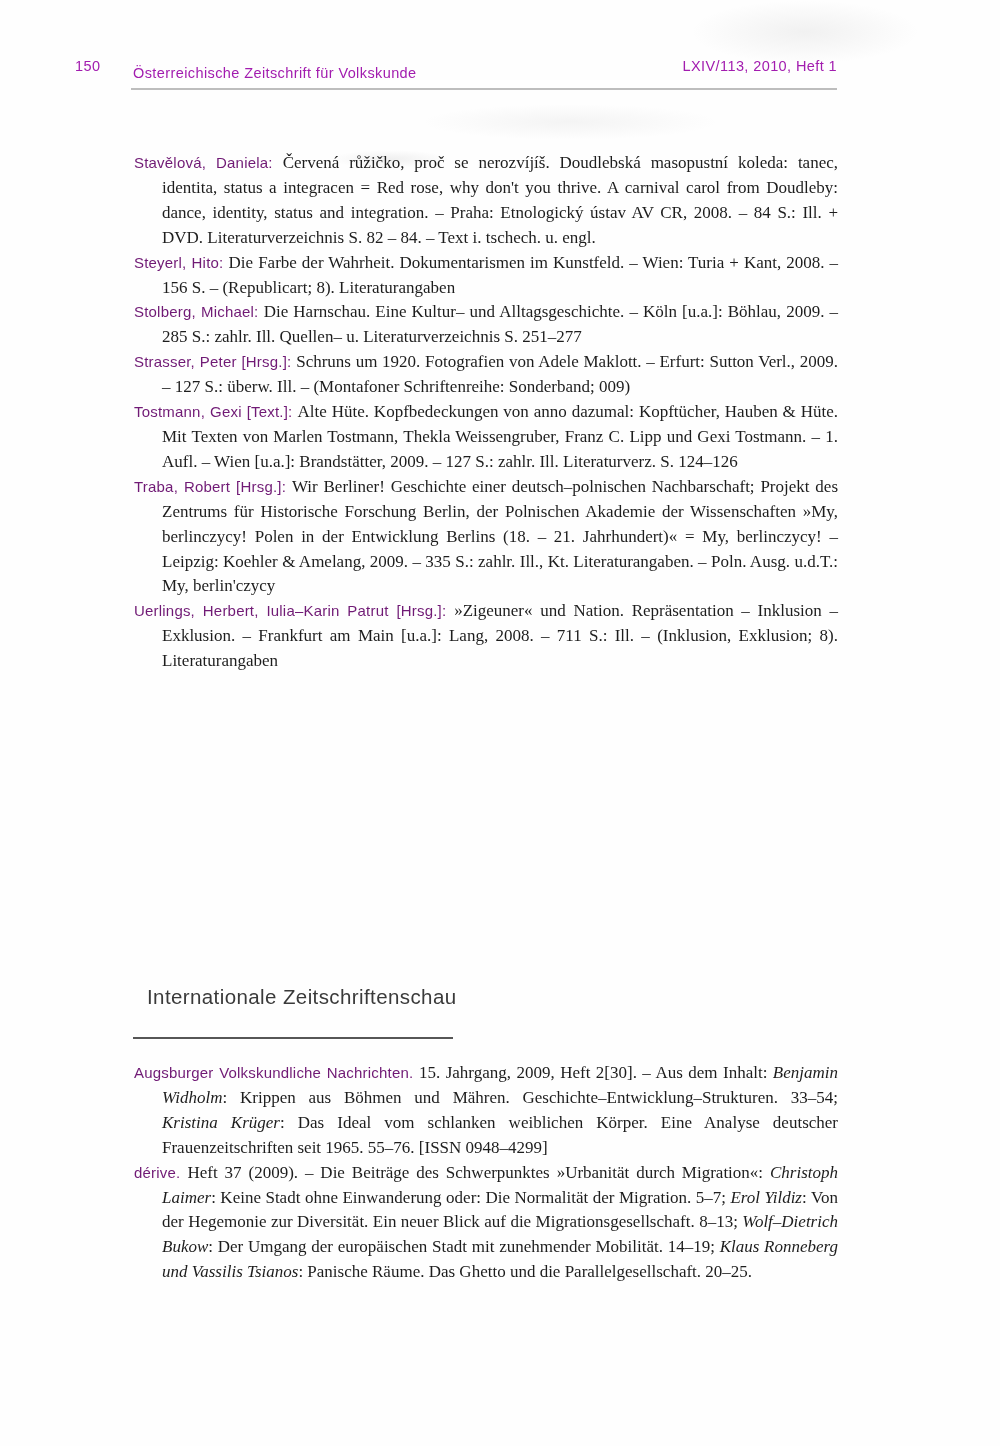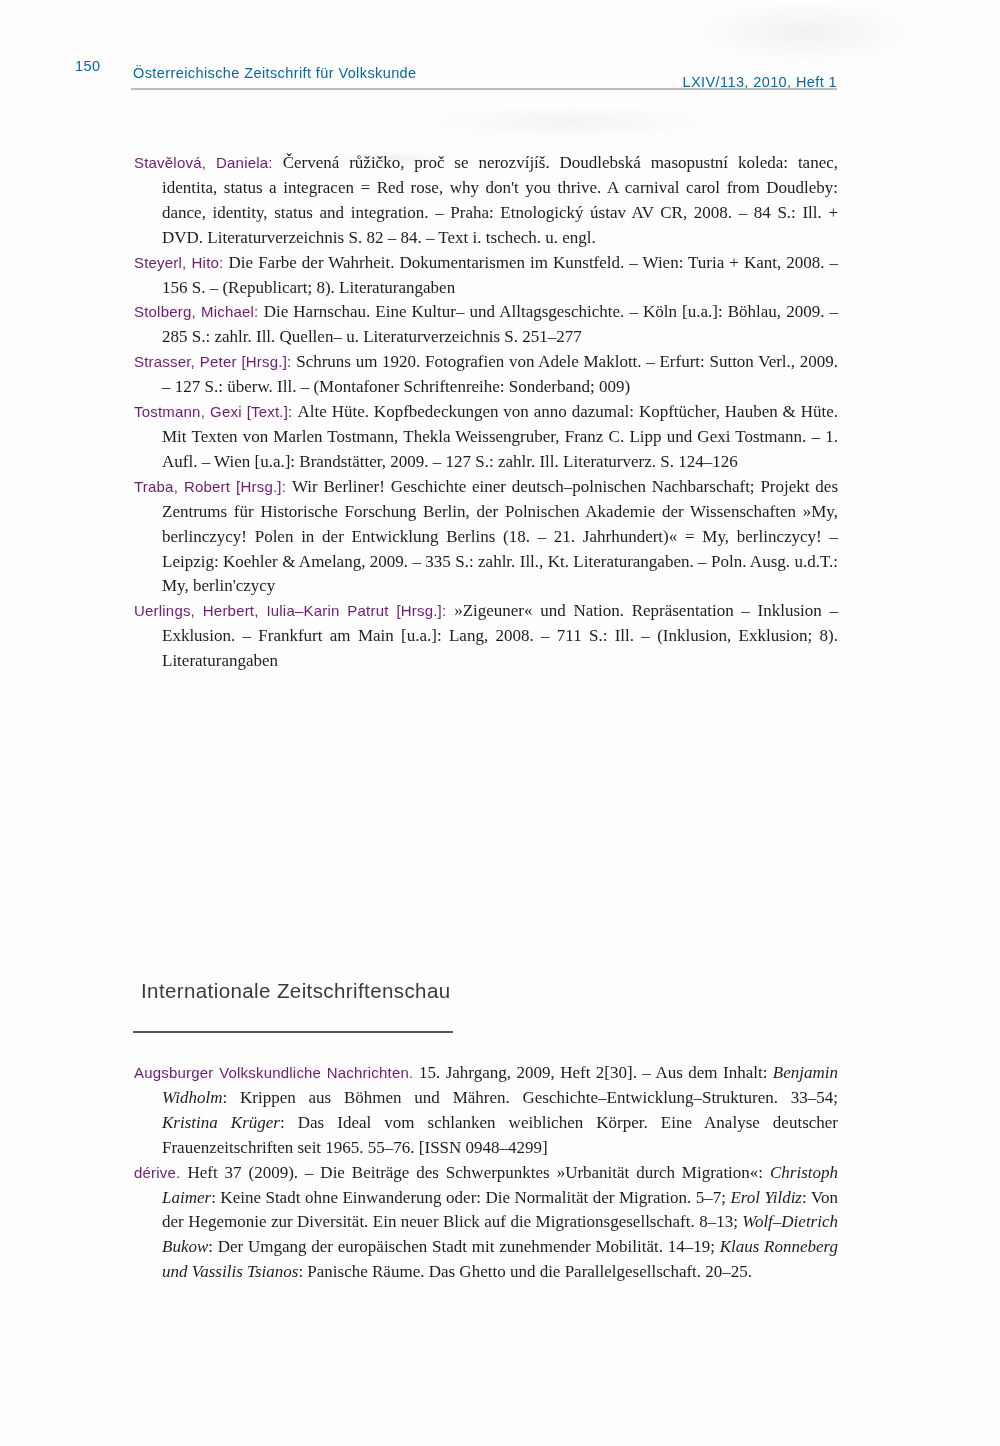--- a/index.html
+++ b/index.html
@@ -18,25 +18,25 @@
     background:radial-gradient(ellipse at center, rgba(125,125,125,.10), rgba(125,125,125,0) 70%);}
   .smudge-2{left:420px;top:104px;width:300px;height:36px;
     background:radial-gradient(ellipse at center, rgba(125,125,125,.08), rgba(125,125,125,0) 70%);}
   .smudge-3{left:330px;top:150px;width:120px;height:18px;
     background:radial-gradient(ellipse at center, rgba(110,110,110,.10), rgba(110,110,110,0) 70%);}
 
   
   .runhead{
     position:absolute;top:56px;left:0;width:1000px;height:22px;
     font-family:"Liberation Sans", sans-serif;
-    font-size:14.5px;line-height:20px;color:#0369a1;letter-spacing:.4px;
+    font-size:14.5px;line-height:20px;color:#a21caf;letter-spacing:.4px;
   }
   .runhead .pagenum{position:absolute;left:75px;top:0;}
   .runhead .journal{position:absolute;left:133px;top:7px;}
-  .runhead .issue{position:absolute;right:163px;top:16px;padding-left:40px;}
+  .runhead .issue{position:absolute;right:163px;top:0;padding-left:40px;}
   .head-rule{
     position:absolute;left:131px;top:88px;width:706px;height:2px;background:#bdbdbd;
   }
 
   
   .biblist{
     position:absolute;left:134px;width:704px;
   }
   .biblist-1{top:151px;}
   .biblist-2{top:1061px;}
@@ -50,21 +50,21 @@
     font-family:"Liberation Sans", sans-serif;
     font-size:15px;color:#701a75;letter-spacing:.2px;
   }
   .it{font-style:italic;}
 
   
   .section-head{
     position:absolute;left:133px;top:969px;width:704px;
   }
   .section-head h2{
-    margin:8px;
+    margin:14px;
     font-family:"Liberation Sans", sans-serif;
     font-weight:400;
     font-size:20.5px;line-height:27px;
     color:#3a3a3a;letter-spacing:.4px;
   }
   .section-rule{
     margin-top:27px;width:320px;height:2px;background:#565656;
   }
 </style>
 </head>

